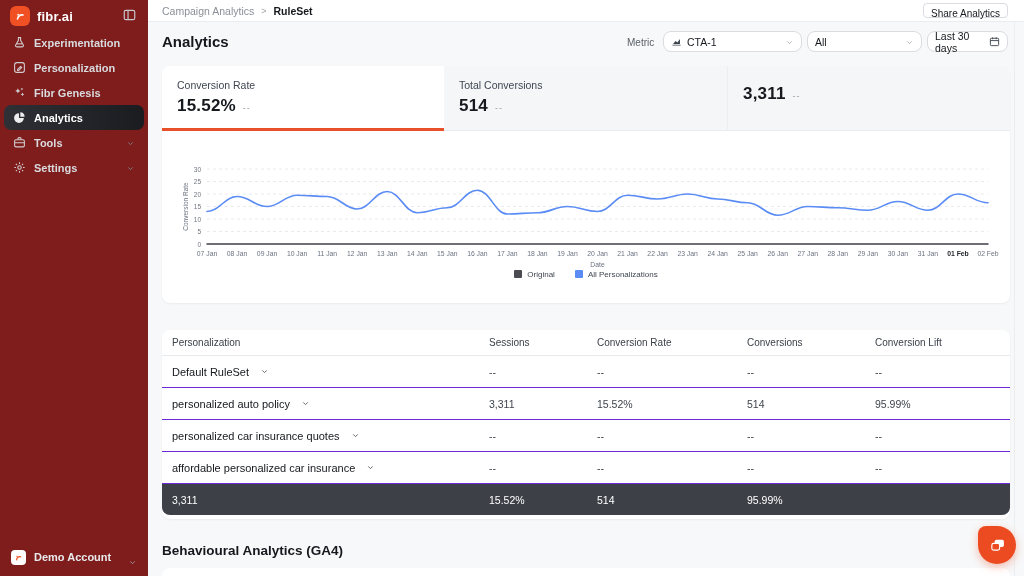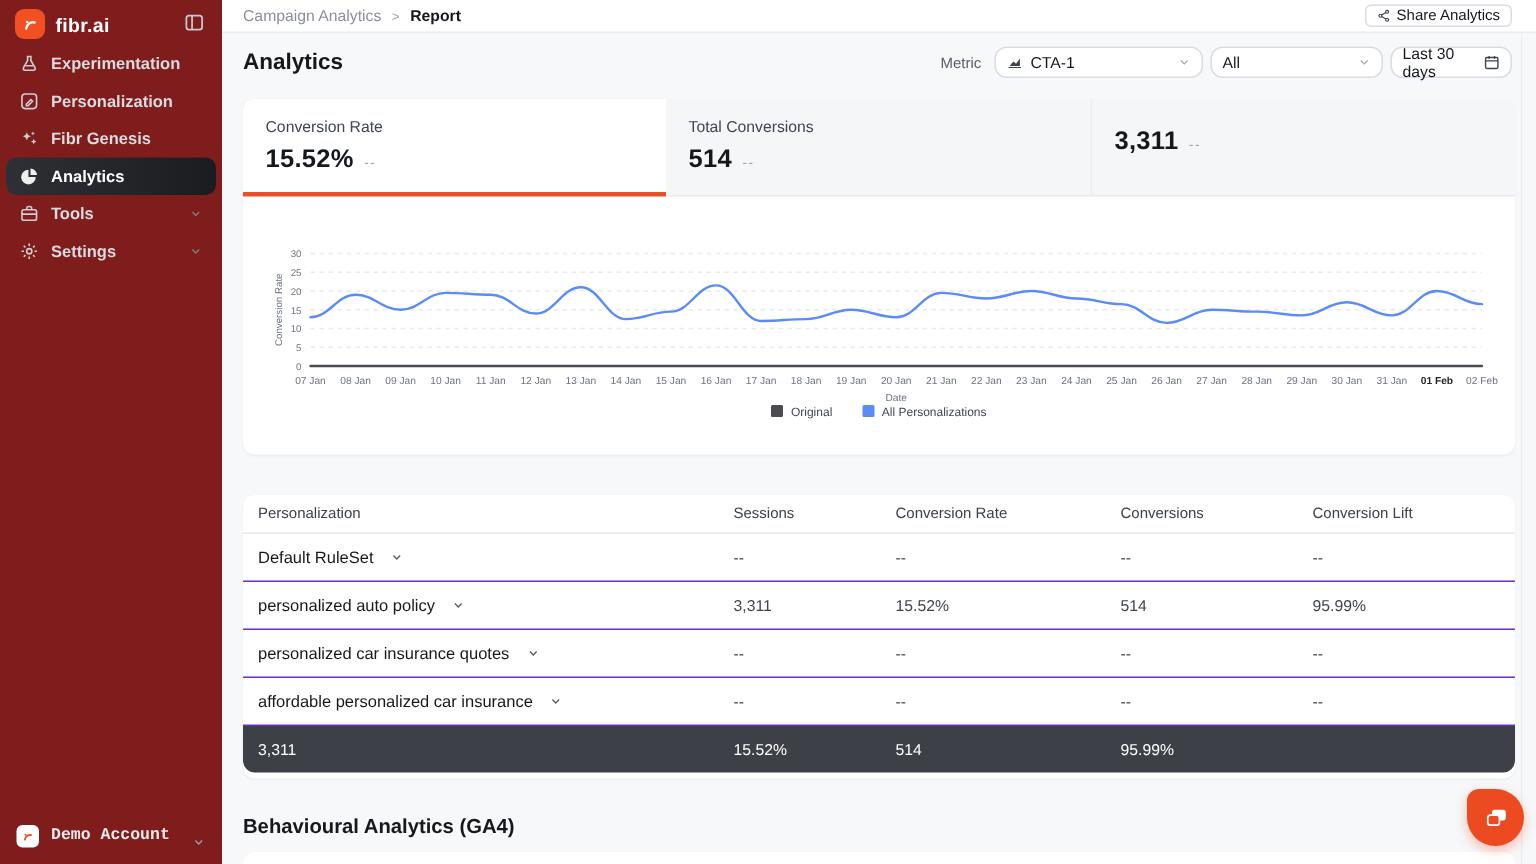--- a/index.html
+++ b/index.html
@@ -14,34 +14,34 @@
   .logo-text { margin-left:7px; font-size:13px; font-weight:700; color:#ffffff; letter-spacing:.2px; }
   .collapse-btn { position:absolute; right:11px; top:8px; width:15px; height:14px; color:#c7c9ce; cursor:pointer; }
   .collapse-btn svg { width:100%; height:100%; }
   .nav { position:absolute; left:4px; right:4px; top:30px; }
   .nav-item { height:25px; display:flex; align-items:center; gap:8px; padding:0 9px; border-radius:7px; color:#d9dbde; font-size:11px; font-weight:600; cursor:pointer; }
   .nav-item .nicon { width:13px; height:13px; flex:0 0 13px; display:flex; align-items:center; justify-content:center; opacity:.92; }
   .nav-item .nicon svg { width:13px; height:13px; }
   .nav-item.active { background:linear-gradient(90deg,#2e3035 0%, #1a1c20 100%); color:#ffffff; }
   .nav-item .chev { margin-left:auto; width:9px; height:9px; color:#7d8187; }
   .nav-item .chev svg { width:9px; height:9px; }
-  .account-row { position:absolute; left:6px; right:6px; top:547px; height:20px; display:flex; align-items:center; gap:8px; padding:0 5px; cursor:pointer;font-family:Liberation Mono, monospace; }
+  .account-row { position:absolute; left:6px; right:6px; top:547px; height:20px; display:flex; align-items:center; gap:8px; padding:0 5px; cursor:pointer; }
   .account-avatar { width:15px; height:15px; background:#ffffff; border-radius:4px; display:flex; align-items:center; justify-content:center; }
   .account-avatar svg { width:9px; height:9px; }
   .account-label { font-size:11px; font-weight:600; color:#e9eaec; }
   .account-row .chev { margin-left:auto; width:9px; height:9px; color:#9b9ea4; }
   .account-row .chev svg { width:9px; height:9px; }
 
   
   .topbar { position:absolute; left:148px; top:0; right:0; height:22px; background:#ffffff; border-bottom:1px solid #eaecef; z-index:4; }
   .breadcrumb { position:absolute; left:14px; top:0; height:22px; display:flex; align-items:center; gap:7px; font-size:10.5px; }
   .bc-parent { color:#8a8f98; cursor:pointer; }
   .bc-sep { color:#9ba0a8; font-size:9px; }
   .bc-current { color:#15181d; font-weight:700; }
-  .share-btn { position:absolute; right:16px; top:3px; height:15px; display:flex; align-items:center; gap:4px; padding:0 7px; background:#fff; border:1px solid #d9dce1; border-radius:4px; font-size:10px; color:#15181d; cursor:pointer; }
+  .share-btn { position:absolute; right:16px; top:3px; height:15px; display:flex; align-items:flex-end; gap:4px; padding:0 7px; background:#fff; border:1px solid #d9dce1; border-radius:4px; font-size:10px; color:#15181d; cursor:pointer;flex-direction:column; }
   .share-btn svg { width:9px; height:9px; color:#3d434b; }
 
   
   .page-title { position:absolute; left:162px; top:33px; font-size:15px; font-weight:700; color:#15181d; }
   .metric-label { position:absolute; left:627px; top:37px; font-size:10px; color:#5a6069; }
   .select { position:absolute; top:31px; height:21px; background:#fff; border:1px solid #d9dce1; border-radius:8px; display:flex; align-items:center; padding:0 7px; gap:5px; font-size:10.5px; color:#15181d; cursor:pointer; }
   .select .sicon { width:11px; height:11px; color:#3d434b; display:flex; }
   .select .sicon svg { width:11px; height:11px; }
   .select .chev { margin-left:auto; width:9px; height:9px; color:#a3a8af; }
   .select .chev svg { width:9px; height:9px; }
@@ -186,21 +186,21 @@
     <span class="chev"><svg viewBox="0 0 24 24" fill="none" stroke="currentColor" stroke-width="2.4">
           <path d="M6 9l6 6 6-6"></path>
         </svg></span>
   </div>
 </div>
 
 <div class="topbar">
   <div class="breadcrumb">
     <span class="bc-parent">Campaign Analytics</span>
     <span class="bc-sep">&gt;</span>
-    <span class="bc-current">Report</span>
+    <span class="bc-current">RuleSet</span>
   </div>
   <div class="share-btn">
     <svg viewBox="0 0 24 24" fill="none" stroke="currentColor" stroke-width="2">
         <circle cx="18" cy="5" r="2.6"></circle>
         <circle cx="6" cy="12" r="2.6"></circle>
         <circle cx="18" cy="19" r="2.6"></circle>
         <path d="M8.3 10.7l7.4-4.4M8.3 13.3l7.4 4.4"></path>
       </svg>
     <span>Share Analytics</span>
   </div>

